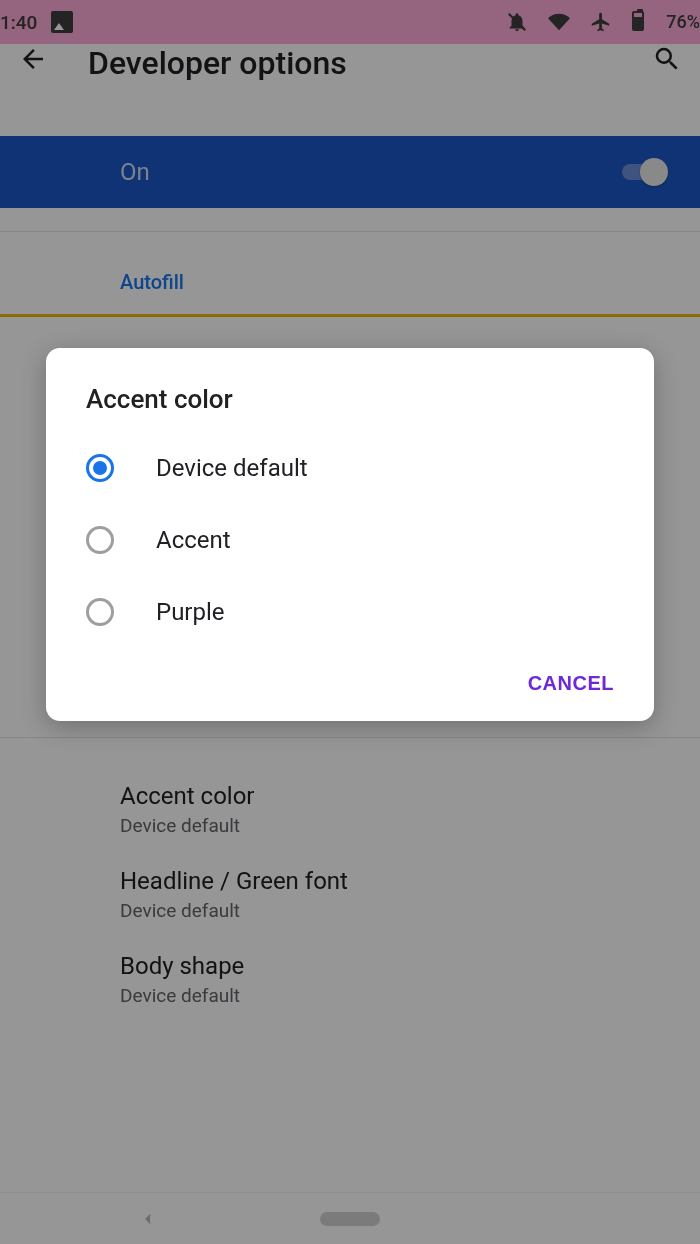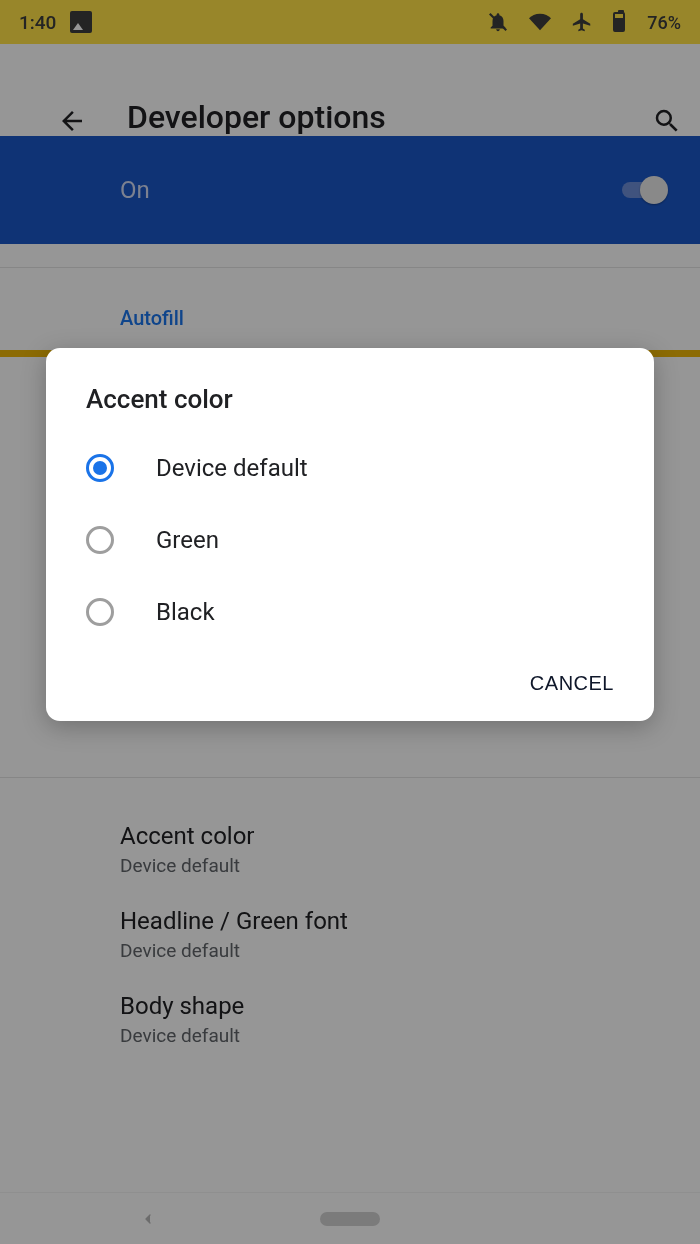--- a/index.html
+++ b/index.html
@@ -7,61 +7,60 @@
   body {
     font-family: Roboto, "Helvetica Neue", Arial, sans-serif;
     background: #fafafa;
     position: relative;
     color: #202124;
   }
 
   
   .status-bar {
     height: 44px;
-    background: #fde047;
+    background: #f9a8d4;
     display: flex;
     align-items: center;
-    padding: 0 19px;
+    padding: 0 0;
     font-size: 19px;
     font-weight: 500;
     color: #3c3c3c;
   }
   .status-left { display:flex; align-items:center; gap:14px; flex:1;}
-  .status-right { display:flex; align-items:center; gap:20px;}
+  .status-right { display:flex; align-items:flex-start; gap:20px;}
   .photo-icon { width:22px; height:22px; background:#3c3c3c; position:relative; border-radius:2px;}
   .photo-icon::after{
     content:""; position:absolute; bottom:3px; left:3px;
     border-left:5px solid transparent; border-right:5px solid transparent; border-bottom:7px solid #fafafa;
   }
   .status-icon { width:22px; height:22px; display:block; }
   .battery {
     width:12px; height:20px; border:2px solid #3c3c3c; border-radius:2px;
     position:relative; background:linear-gradient(to top,#3c3c3c 76%, transparent 76%);
   }
   .battery::before{content:""; position:absolute; top:-4px; left:3px; width:6px; height:3px; background:#3c3c3c; border-radius:1px;}
   .batt-text{font-size:18px; margin-left:2px;}
 
   
   .app-bar{
     height:92px;
     background:#fafafa;
-    display:flex; align-items:flex-end;
+    display:flex; align-items:flex-start;
     padding:0 18px;
-    margin-left:39px;
   }
   .back-arrow{ width:30px; height:30px; }
   .app-title{
     font-size:32px; font-weight:500; margin-left:40px; flex:1;
     color:#202124;
   }
   .search-ic{ width:30px; height:30px; }
 
   
   .on-panel{
-    height:108px;
+    height:72px;
     background:#1a56c4;
     display:flex; align-items:center;
     padding:0 32px 0 120px;
     color:#cfd8f0;
     font-size:24px;
   }
   .on-panel .spacer{flex:1;}
   .switch{
     width:46px; height:28px; position:relative;
   }
@@ -75,21 +74,21 @@
   }
 
   
   .content{ background:#fafafa; }
   .divider-gap{height:24px; border-bottom:1px solid #e0e0e0;}
   .section-header{
     padding:38px 0 20px 120px;
     color:#1a73e8;
     font-size:20px;
     font-weight:500;
-    border-bottom:7px solid #eab308;
+    border-bottom:3px solid #eab308;
   }
 
   .blank-block{height:420px;}
   .thin-div{height:1px;background:#e0e0e0;}
 
   .setting-item{padding:18px 0 12px 120px;}
   .setting-item .title{font-size:24px; color:#202124; margin-bottom:4px;}
   .setting-item .sub{font-size:19px; color:#5f6368;}
   .setting-group{padding-top:26px; padding-bottom:10px;}
 
@@ -136,21 +135,21 @@
   .radio.selected{ border-color:#1a73e8;}
   .radio.selected::after{
     content:""; position:absolute; inset:4px; border-radius:50%; background:#1a73e8;
   }
   .option-label{font-size:24px; color:#202124;}
   .dialog-actions{
     display:flex; justify-content:flex-end; padding:24px 40px 0 40px;
   }
   .cancel-btn{
     background:none; border:none; cursor:pointer;
-    color:#0f172a; font-size:20px; font-weight:400; letter-spacing:0.5px;text-align:right;
+    color:#6d28d9; font-size:20px; font-weight:700; letter-spacing:0.5px;text-align:right;
   }
 </style>
 </head>
 <body>
 
 <div class="status-bar">
   <div class="status-left">
     <span>1:40</span>
     <span class="photo-icon"></span>
   </div>
@@ -222,23 +221,23 @@
 
 <div class="dialog">
   <div class="dialog-title">Accent color</div>
 
   <div class="option">
     <span class="radio selected"></span>
     <span class="option-label">Device default</span>
   </div>
   <div class="option">
     <span class="radio"></span>
-    <span class="option-label">Green</span>
+    <span class="option-label">Accent</span>
   </div>
   <div class="option">
     <span class="radio"></span>
-    <span class="option-label">Black</span>
+    <span class="option-label">Purple</span>
   </div>
 
   <div class="dialog-actions">
     <button class="cancel-btn">CANCEL</button>
   </div>
 </div>
 
 </body></html>

